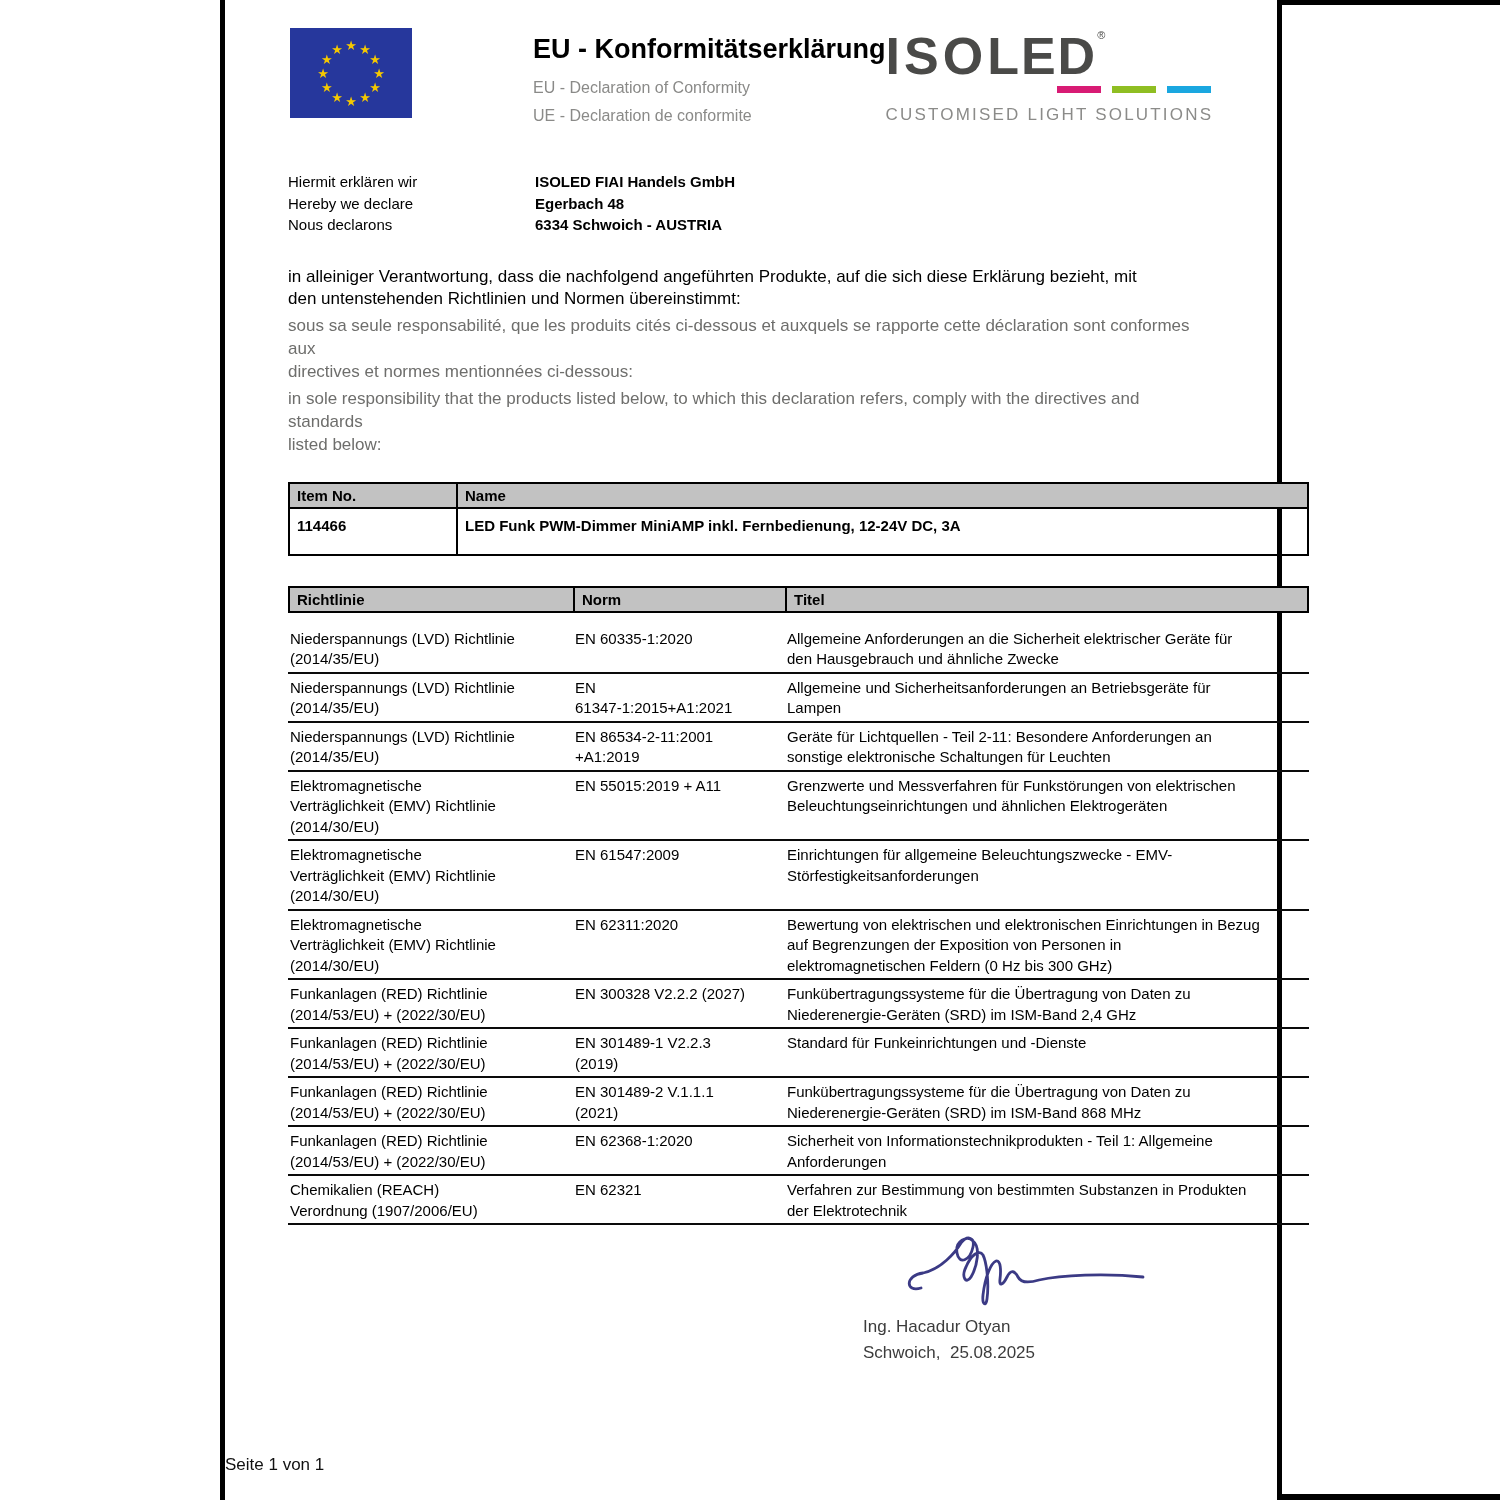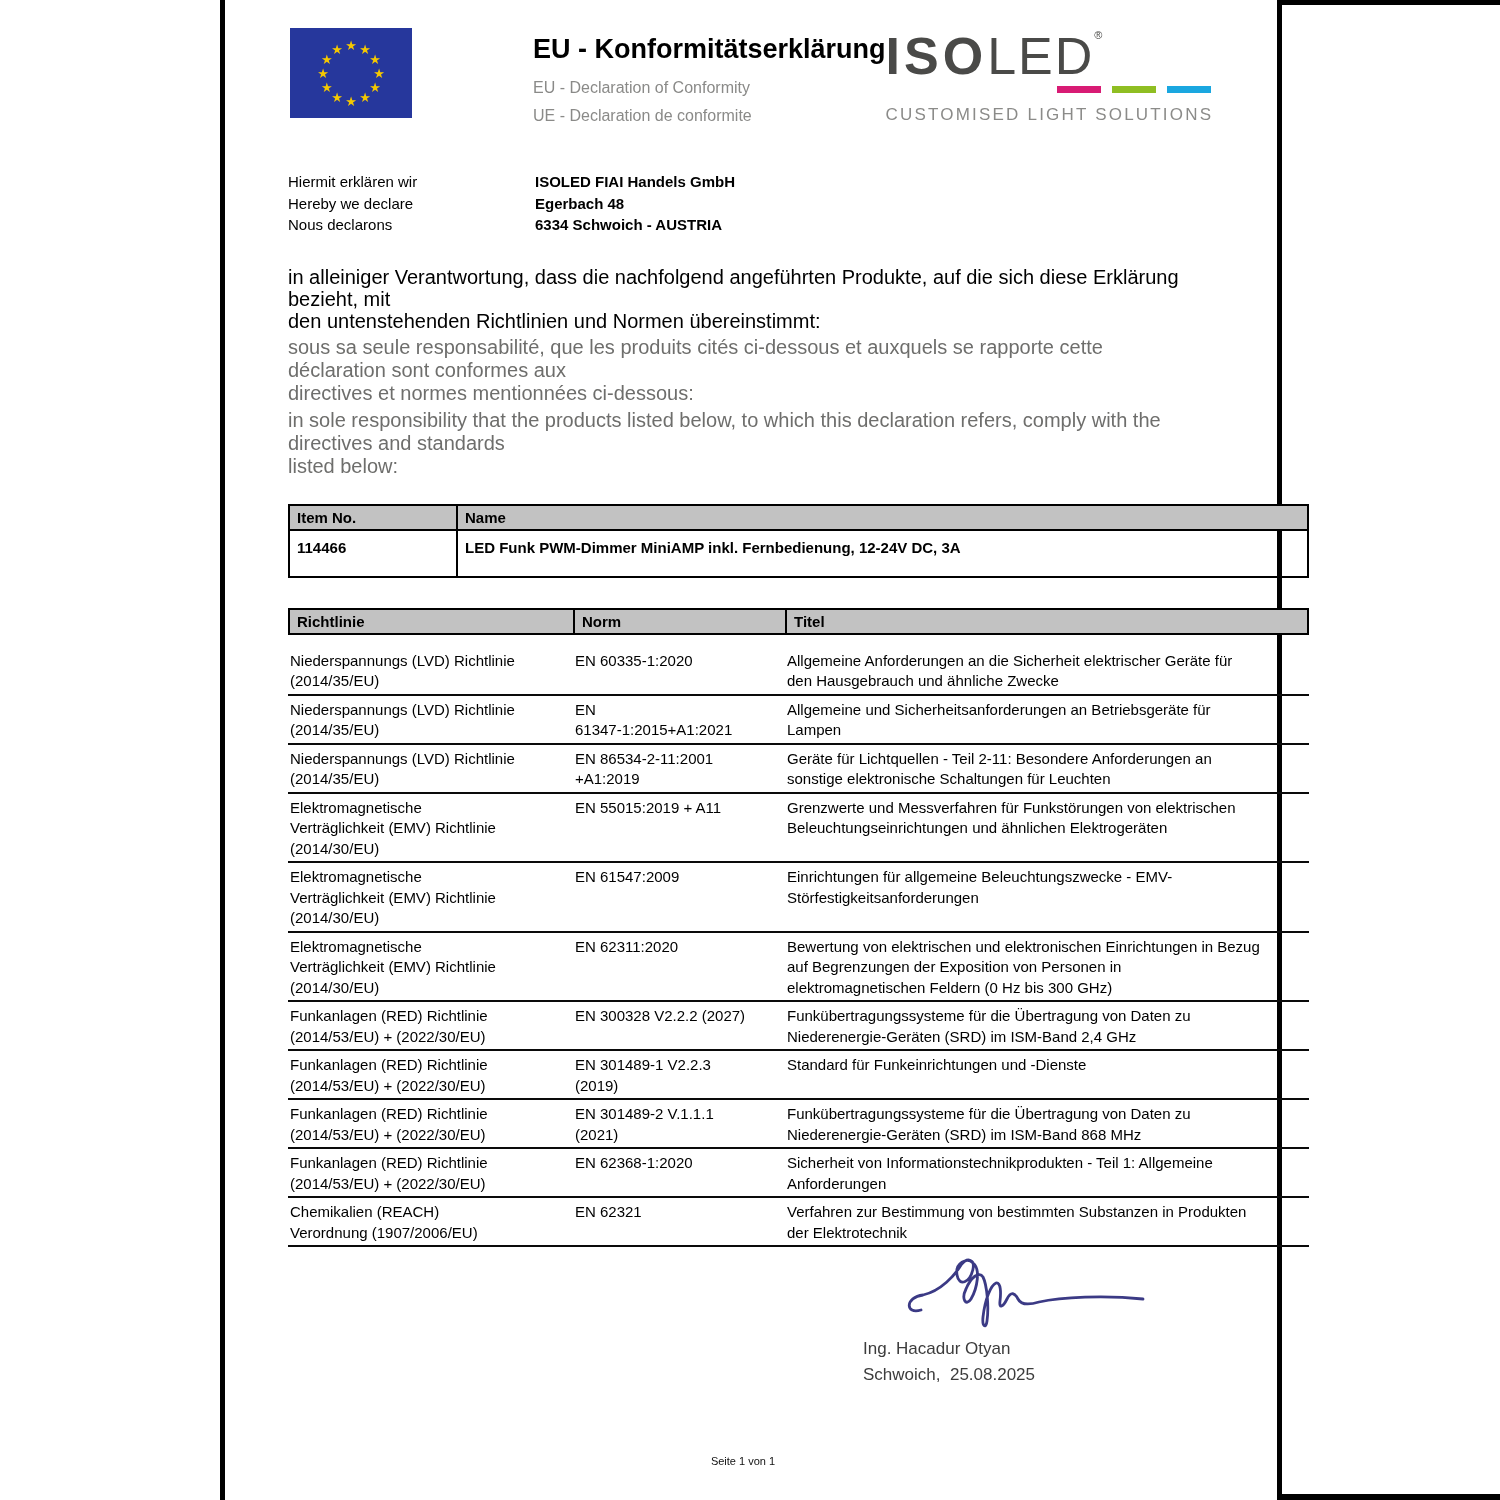--- a/index.html
+++ b/index.html
@@ -19,33 +19,33 @@
 
   
   .hdr{display:flex;align-items:flex-start;}
   .flag{width:122px;height:90px;margin-left:2px;flex:0 0 auto;}
   .hdr-mid{margin-left:121px;flex:0 0 auto;}
   .doc-title{font-size:27px;font-weight:bold;letter-spacing:0px;margin:6px 0 14px 0;}
   .doc-sub{font-size:16px;color:#8a8a88;margin:0 0 10px 0;}
   .logo-wrap{margin-left:auto;text-align:left;padding-top:2px;}
   .logo-text{font-size:52px;color:#4a4a48;line-height:1;white-space:nowrap;}
   .logo-text .iso{font-weight:700;letter-spacing:4px;}
-  .logo-text .led{font-weight:400;letter-spacing:2px;}
+  .logo-text .led{font-weight:700;letter-spacing:2px;}
   .logo-reg{font-size:11px;vertical-align:top;color:#4a4a48;}
   .logo-bars{display:flex;gap:11px;justify-content:flex-end;margin:4px 2px 0 0;}
   .logo-bars span{display:block;width:44px;height:7px;}
   .logo-tagline{font-size:17px;color:#8b8b89;letter-spacing:2.2px;margin-top:12px;white-space:nowrap;}
 
   
   .declare{display:flex;margin-top:36px;font-size:15px;line-height:21.5px;}
   .declare .labels{width:247px;flex:0 0 auto;}
   .declare .company{font-weight:bold;}
 
   
-  .statement{margin-top:30px;font-size:20px;}
+  .statement{margin-top:30px;font-size:17px;}
   .st-de{white-space:pre-line;line-height:22px;color:#000;}
   .st-tr{white-space:pre-line;line-height:23px;color:#6e6e6c;margin-top:4px;}
 
   
   table{border-collapse:collapse;table-layout:fixed;width:1021px;font-size:15px;}
   .item-table{margin-top:26px;border:2px solid #000;}
   .item-table th,.item-table td{border:2px solid #000;text-align:left;vertical-align:top;padding:3px 7px;}
   .item-table th{background:#c2c2c2;font-weight:bold;}
   .item-table td{font-weight:bold;padding-top:8px;padding-bottom:20px;}
 
@@ -57,21 +57,21 @@
   .dir-body td.pre{white-space:pre-line;margin-left:16px;}
   .dir-body td.titel{padding-right:48px;}
 
   
   .sig-block{margin-top:8px;margin-left:575px;width:330px;}
   .sig-img{margin-left:40px;}
   .sig-name{font-size:17px;color:#3c3c3c;margin-top:2px;}
   .sig-date{font-size:17px;color:#3c3c3c;margin-top:6px;white-space:pre;}
 
   
-  .footer{position:absolute;left:0;right:16px;top:1455px;text-align:center;font-size:11px;color:#111;}
+  .footer{position:absolute;left:0;right:16px;top:1455px;font-size:17px;color:#111;}
 </style>
 </head>
 <body>
 
 <div class="edge-bar top"></div>
 <div class="edge-bar bottom"></div>
 
 <div class="page">
   <div class="content">
 

